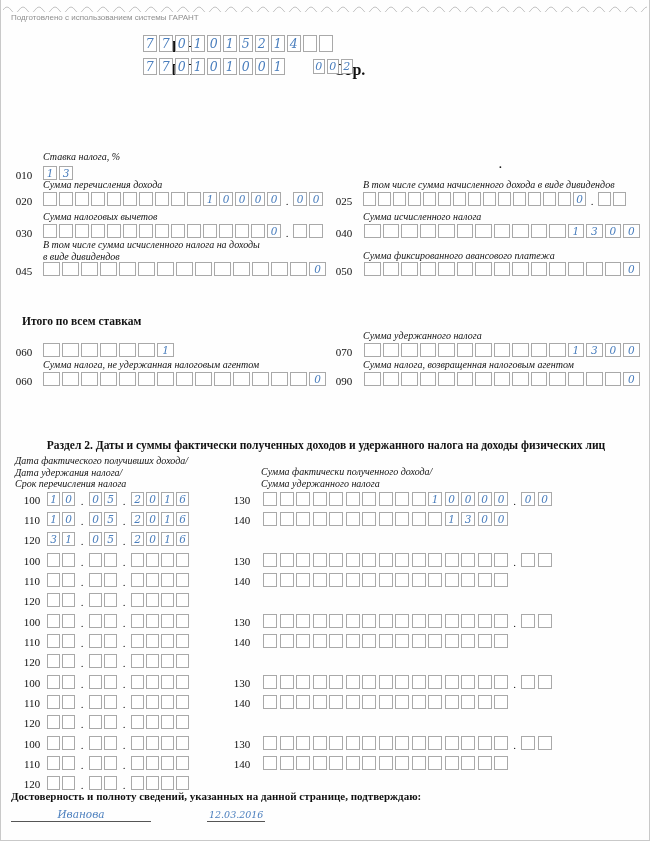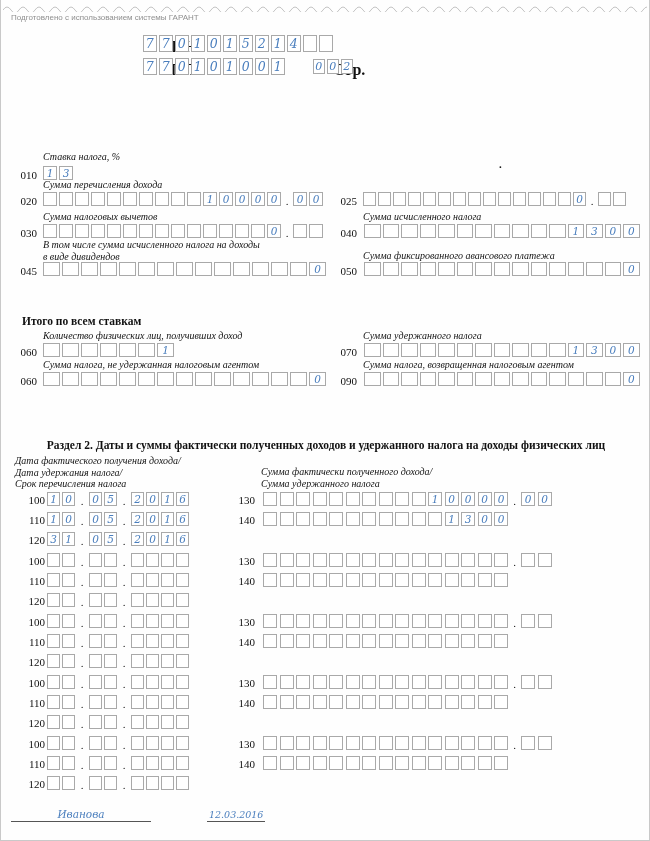--- a/index.html
+++ b/index.html
@@ -7,21 +7,21 @@
     position:relative;width:650px;height:841px;box-sizing:border-box;
     background:#fefefe;border:1px solid #c9c9c9;border-top:none;
     overflow:hidden;font-family:"Liberation Serif",serif;color:#111;
   }
   .abs{position:absolute;}
   .watermark{font:8px "Liberation Sans",sans-serif;color:#8f8f8f;white-space:nowrap;}
   .blabel{font-weight:bold;font-size:16px;white-space:nowrap;margin-left:45px;}
   .title{width:650px;text-align:center;font-weight:bold;font-size:11.5px;white-space:nowrap;}
   .subtitle{font-weight:bold;font-size:11.5px;white-space:nowrap;}
   .cap{font-style:italic;font-size:10px;line-height:11.5px;white-space:pre-line;}
-  .code{font-size:11px;width:26px;text-align:right;white-space:nowrap;}
+  .code{font-size:11px;width:26px;text-align:center;white-space:nowrap;}
   .cells{display:flex;align-items:center;}
   .cell{
     box-sizing:border-box;border:1px solid #a9a9a9;background:#fff;
     height:14px;display:flex;align-items:center;justify-content:center;
     font-family:"DejaVu Serif",serif;font-style:italic;font-size:10.5px;
     color:#4a7ebd;overflow:hidden;
   }
   .dot{width:8px;text-align:center;font-size:11px;line-height:9px;color:#111;align-self:flex-end;}
   
   .cw14{gap:2px}   .cw14 .cell{width:14px;}
@@ -112,20 +112,21 @@
       <span class="cell">1</span>
       <span class="cell">0</span>
       <span class="cell">0</span>
       <span class="cell">0</span>
       <span class="cell">0</span>
       <span class="dot">.</span>
       <span class="cell">0</span>
       <span class="cell">0</span>
     </div>
 
+  <div class="abs cap" style="left:362px;top:179px">В том числе сумма начисленного дохода в виде дивидендов</div>
   <div class="abs code" style="left:330px;top:195px">025</div>
   <div class="abs cells cw13" style="left:362px;top:192px">
       <span class="cell"></span>
       <span class="cell"></span>
       <span class="cell"></span>
       <span class="cell"></span>
       <span class="cell"></span>
       <span class="cell"></span>
       <span class="cell"></span>
       <span class="cell"></span>
@@ -220,21 +221,20 @@
       <span class="cell"></span>
       <span class="cell"></span>
       <span class="cell"></span>
       <span class="cell"></span>
       <span class="cell"></span>
       <span class="cell">0</span>
     </div>
 
   <div class="abs subtitle" style="left:21px;top:315px">Итого по всем ставкам</div>
 
-  <div class="abs cap" style="left:42px;top:330px">Количество физических лиц, получивших доход</div>
   <div class="abs code" style="left:10px;top:346px">060</div>
   <div class="abs cells cw17" style="left:42px;top:343px">
       <span class="cell"></span>
       <span class="cell"></span>
       <span class="cell"></span>
       <span class="cell"></span>
       <span class="cell"></span>
       <span class="cell"></span>
       <span class="cell">1</span>
     </div>
@@ -293,21 +293,21 @@
       <span class="cell"></span>
       <span class="cell"></span>
       <span class="cell"></span>
       <span class="cell"></span>
       <span class="cell"></span>
       <span class="cell"></span>
       <span class="cell">0</span>
     </div>
 
   <div class="abs title" style="left:0;top:439px">Раздел 2. Даты и суммы фактически полученных доходов и удержанного налога на доходы физических лиц</div>
-  <div class="abs cap" style="left:14px;top:455px">Дата фактического получения дохода/
+  <div class="abs cap" style="left:14px;top:455px">Дата фактического получивших дохода/
 Дата удержания налога/
 Срок перечисления налога</div>
   <div class="abs cap" style="left:260px;top:466px">Сумма фактически полученного дохода/
 Сумма удержанного налога</div>
 
   <div id="s2-blocks">
       <div class="abs code" style="left: 18px; top: 494px;">100</div>
       <div class="abs cells dt" style="left: 46px; top: 492px;">
         <span class="cell">1</span>
         <span class="cell">0</span>
@@ -692,20 +692,21 @@
         <span class="cell"></span>
         <span class="cell"></span>
         <span class="cell"></span>
         <span class="cell"></span>
         <span class="cell"></span>
         <span class="cell"></span>
         <span class="cell"></span>
       </div>
     </div>
 
+  <div class="abs subtitle" style="left:10px;top:790px;font-size:11px">Достоверность и полноту сведений, указанных на данной странице, подтверждаю:</div>
 
   <div class="abs sline" style="left:10px;top:821px;width:140px"></div>
   <div class="abs ink sig" style="left:38px;top:808px;width:84px">Иванова</div>
   <div class="abs slabel" style="left:183px;top:815px">(подпись)</div>
 
   <div class="abs sline" style="left:206px;top:821px;width:58px"></div>
   <div class="abs ink sig" style="left:208px;top:809px;width:54px;font-size:9.5px">12.03.2016</div>
   <div class="abs slabel" style="left:268px;top:815px">(дата)</div>
 
 </div>

